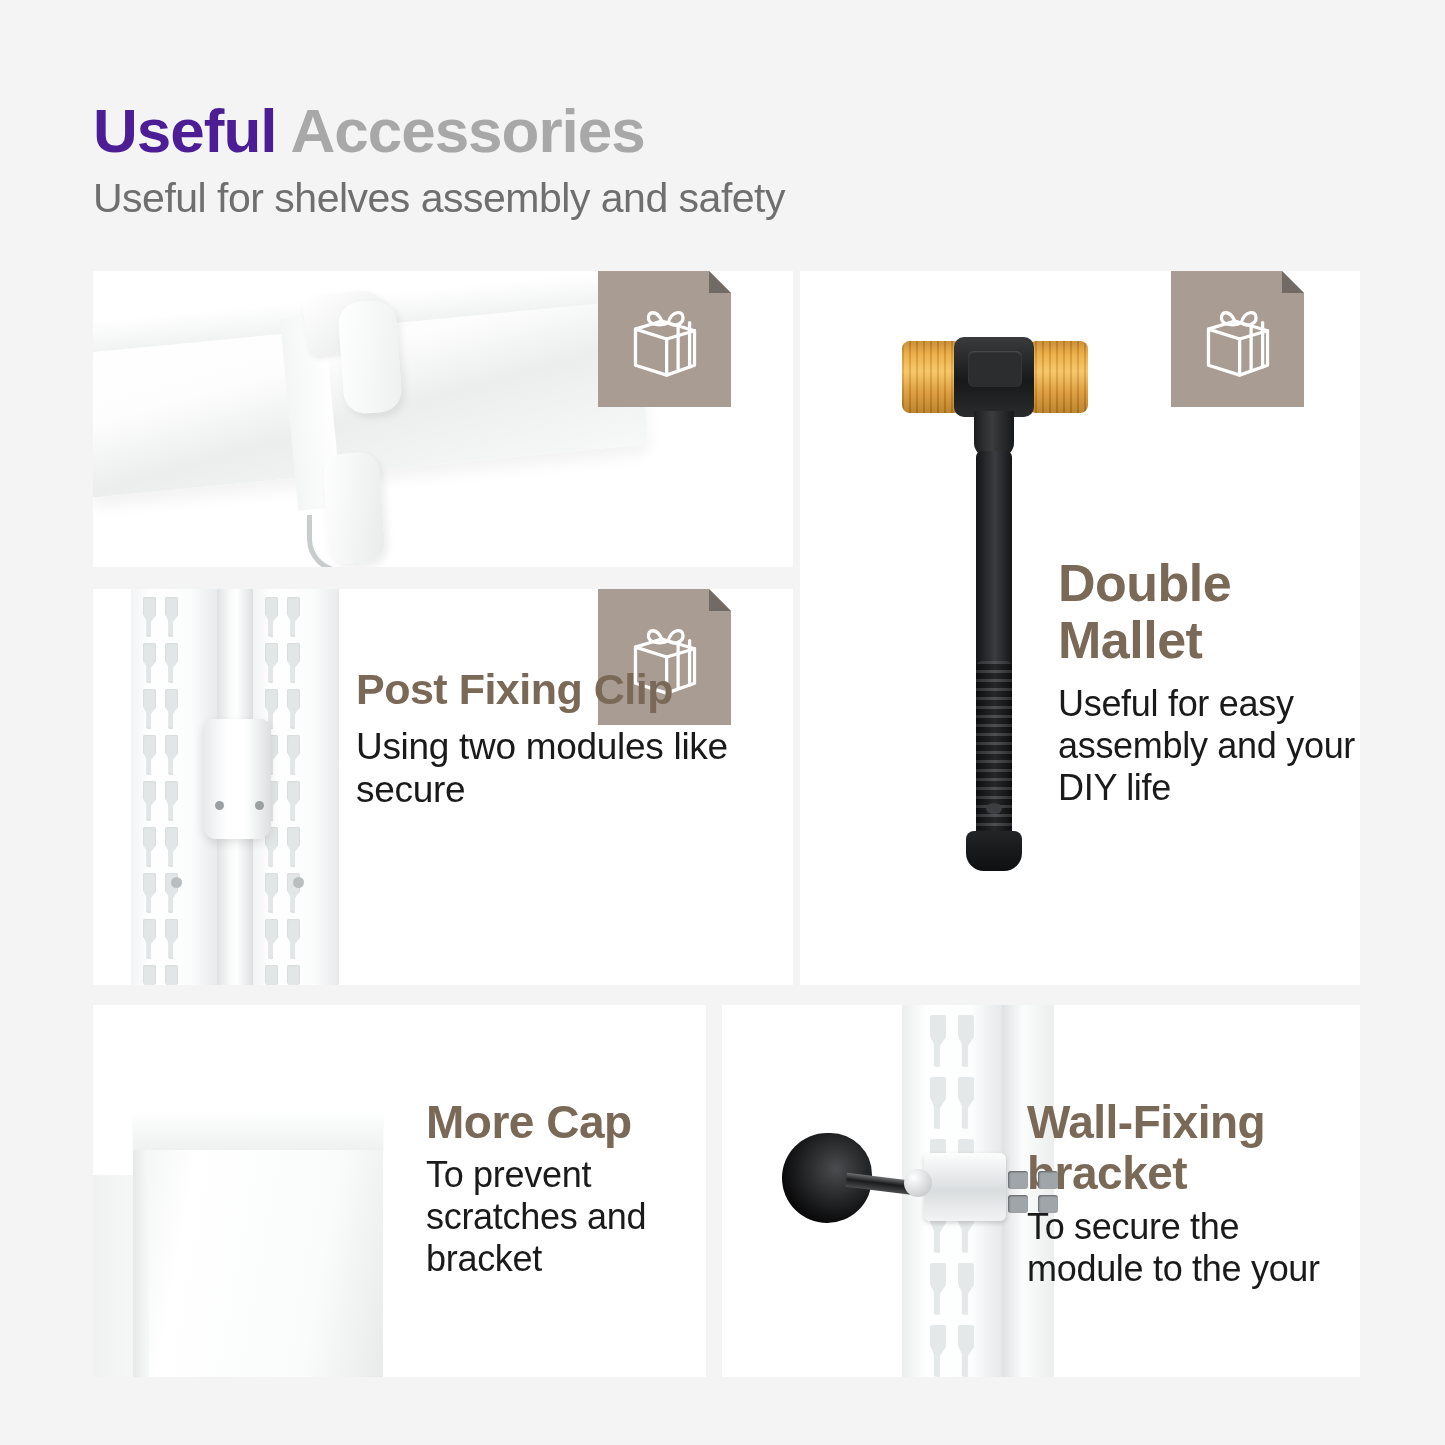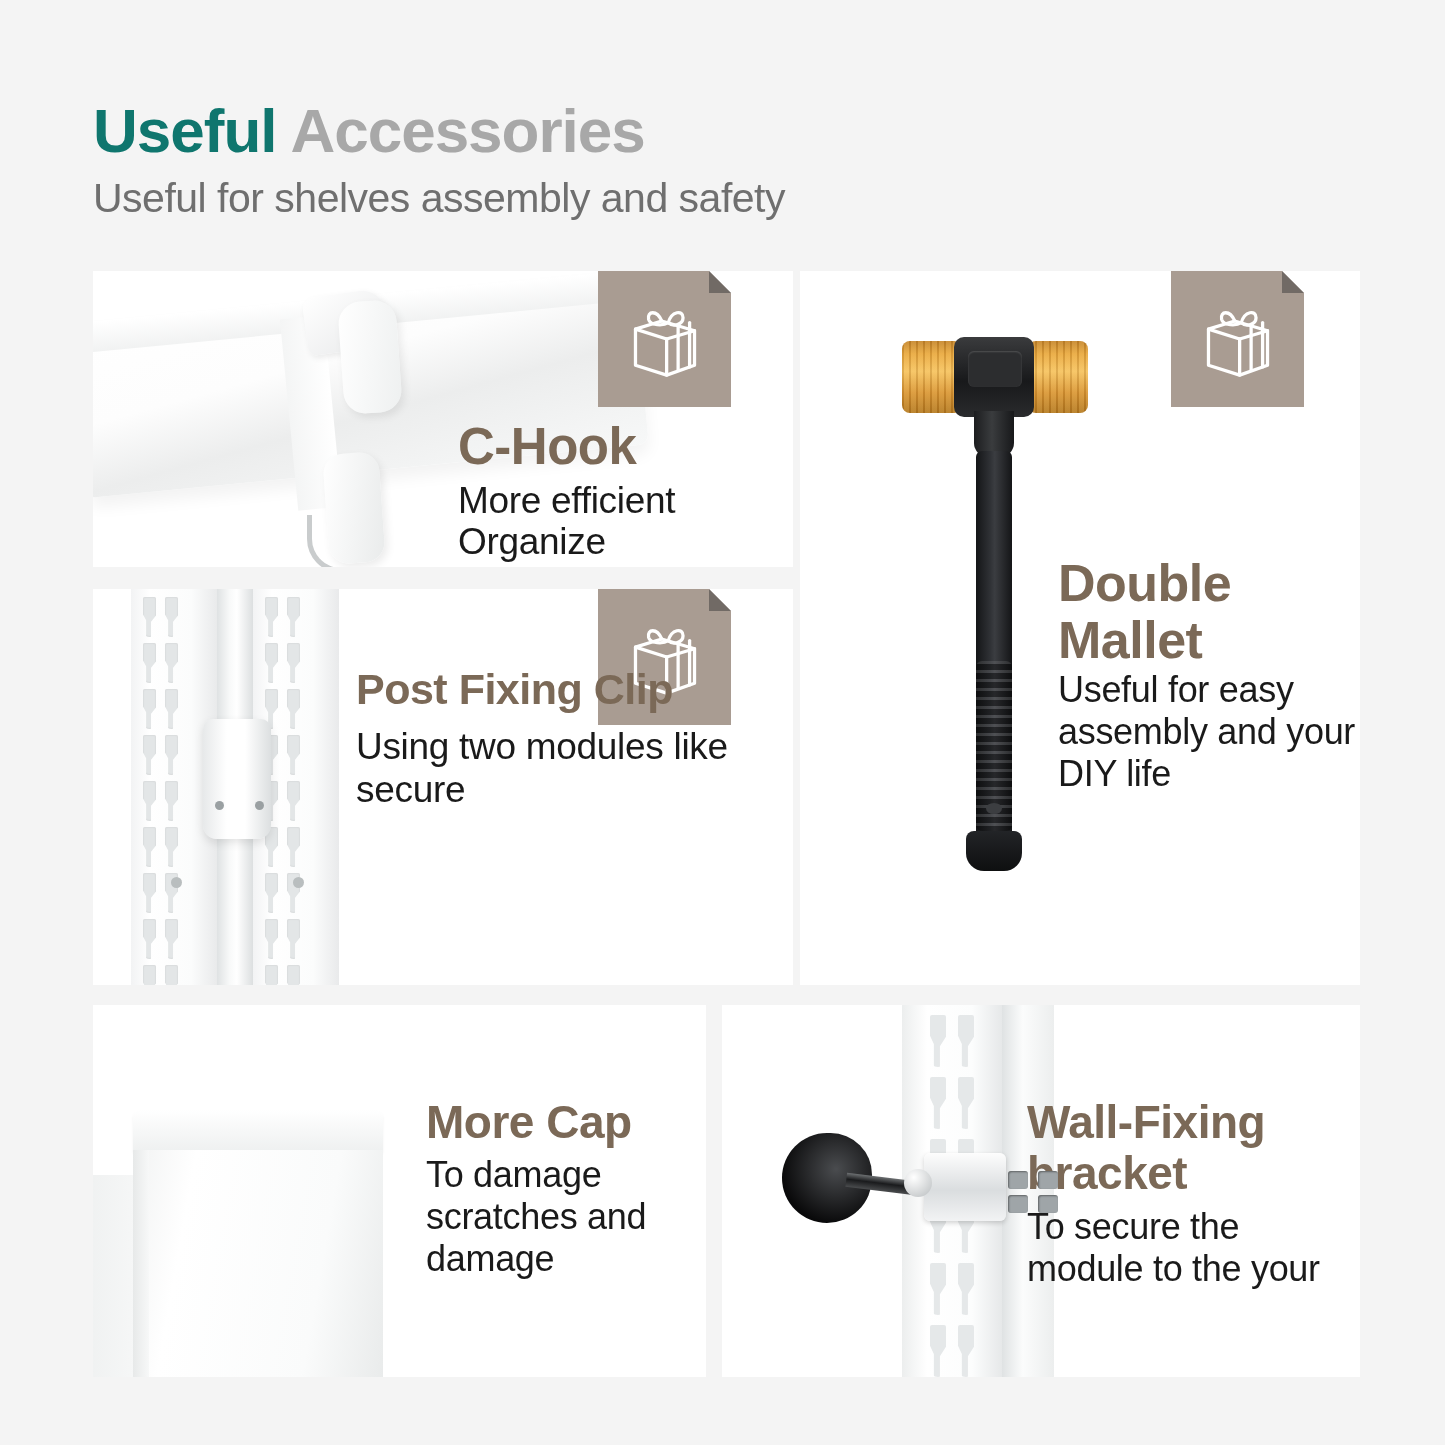--- a/index.html
+++ b/index.html
@@ -7,21 +7,21 @@
     width: 1445px; height: 1445px;
     background: #f4f4f4;
     font-family: "Liberation Sans", sans-serif;
     overflow: hidden;
   }
   .page { position: relative; width: 1445px; height: 1445px; background: #f4f4f4; }
 
   
   .header { position: absolute; left: 93px; top: 98px; }
   .title { font-size: 62px; font-weight: bold; letter-spacing: -1px; line-height: 1.05; }
-  .title .t-dark  { color: #0f766e; }
+  .title .t-dark  { color: #4c1d95; }
   .title .t-light { color: #a8a8a8; }
   .subtitle { margin-top: 12px; font-size: 41px; color: #6f6f6f; font-weight: 400; letter-spacing: -0.5px; }
 
   
   .card { position: absolute; background: #ffffff; overflow: hidden; }
   #card-chook   { left: 93px;  top: 271px;  width: 700px;  height: 296px; }
   #card-clip    { left: 93px;  top: 589px;  width: 700px;  height: 396px; }
   #card-mallet  { left: 800px; top: 271px;  width: 560px;  height: 714px; }
   #card-postcap { left: 93px;  top: 1005px; width: 613px;  height: 372px; }
   #card-bracket { left: 722px; top: 1005px; width: 638px;  height: 372px; }
@@ -46,21 +46,21 @@
   #tx-chook   { left: 365px; top: 150px; }
   #tx-chook   h3 { font-size: 51px; line-height: 1.0; }
   #tx-chook   p  { font-size: 37px; line-height: 1.12; margin-top: 8px; }
 
   #tx-clip    { left: 263px; top: 76px; }
   #tx-clip    h3 { font-size: 43px; line-height: 1.14; }
   #tx-clip    p  { font-size: 37px; line-height: 1.16; margin-top: 12px; }
 
   #tx-mallet  { left: 258px; top: 284px; }
   #tx-mallet  h3 { font-size: 52px; line-height: 1.1; }
-  #tx-mallet  p  { font-size: 36px; line-height: 1.16; }
+  #tx-mallet  p  { font-size: 36px; line-height: 1.16; margin-top: 14px; }
 
   #tx-postcap { left: 333px; top: 93px; }
   #tx-postcap h3 { font-size: 46px; line-height: 1.05; }
   #tx-postcap p  { font-size: 36px; line-height: 1.16; margin-top: 8px; }
 
   #tx-bracket { left: 305px; top: 92px; }
   #tx-bracket h3 { font-size: 46px; line-height: 1.1; }
   #tx-bracket p  { font-size: 36px; line-height: 1.16; margin-top: 8px; }
 
   
@@ -211,24 +211,20 @@
         <path d="M14 38 L46 28 L86 40 L86 82 L52 94 L14 82 Z"></path>
         <path d="M14 38 L52 50 L86 40"></path>
         <path d="M52 50 L52 94"></path>
         <path d="M66 34 L66 88"></path>
         <path d="M80 30 L80 84"></path>
         <path d="M46 28 C40 14, 28 16, 30 26 C32 34, 48 34, 54 30"></path>
         <path d="M54 30 C58 16, 72 14, 72 24 C72 32, 60 36, 54 30"></path>
       </svg>
     </div>
 
-    <div class="tx" id="tx-chook">
-      <h3>C-Hook</h3>
-      <p>More efficient Organize</p>
-    </div>
   </div>
 
   <div class="card" id="card-clip">
 
     <div class="photo" id="photo-clip">
       <div class="post-col post-left"></div>
       <div class="post-col post-right"></div>
       <div class="post-col post-mid"></div>
       <div id="slot-holder">
           <div class="slot b" style="left: 30px; top: 8px;"></div>
@@ -338,21 +334,21 @@
 
     <div class="photo" id="photo-postcap">
       <div class="cap-back"></div>
       <div class="cap-top"></div>
       <div class="cap-body"></div>
       <div class="cap-edge"></div>
     </div>
 
     <div class="tx" id="tx-postcap">
       <h3>More Cap</h3>
-      <p>To damage scratches and damage</p>
+      <p>To prevent scratches and bracket</p>
     </div>
   </div>
 
   <div class="card" id="card-bracket">
 
     <div class="photo" id="photo-bracket">
       <div class="br-post"></div>
       <div class="br-post2"></div>
       <div id="br-slot-holder">
           <div class="br-slot" style="left: 78px; top: 10px;"></div>

